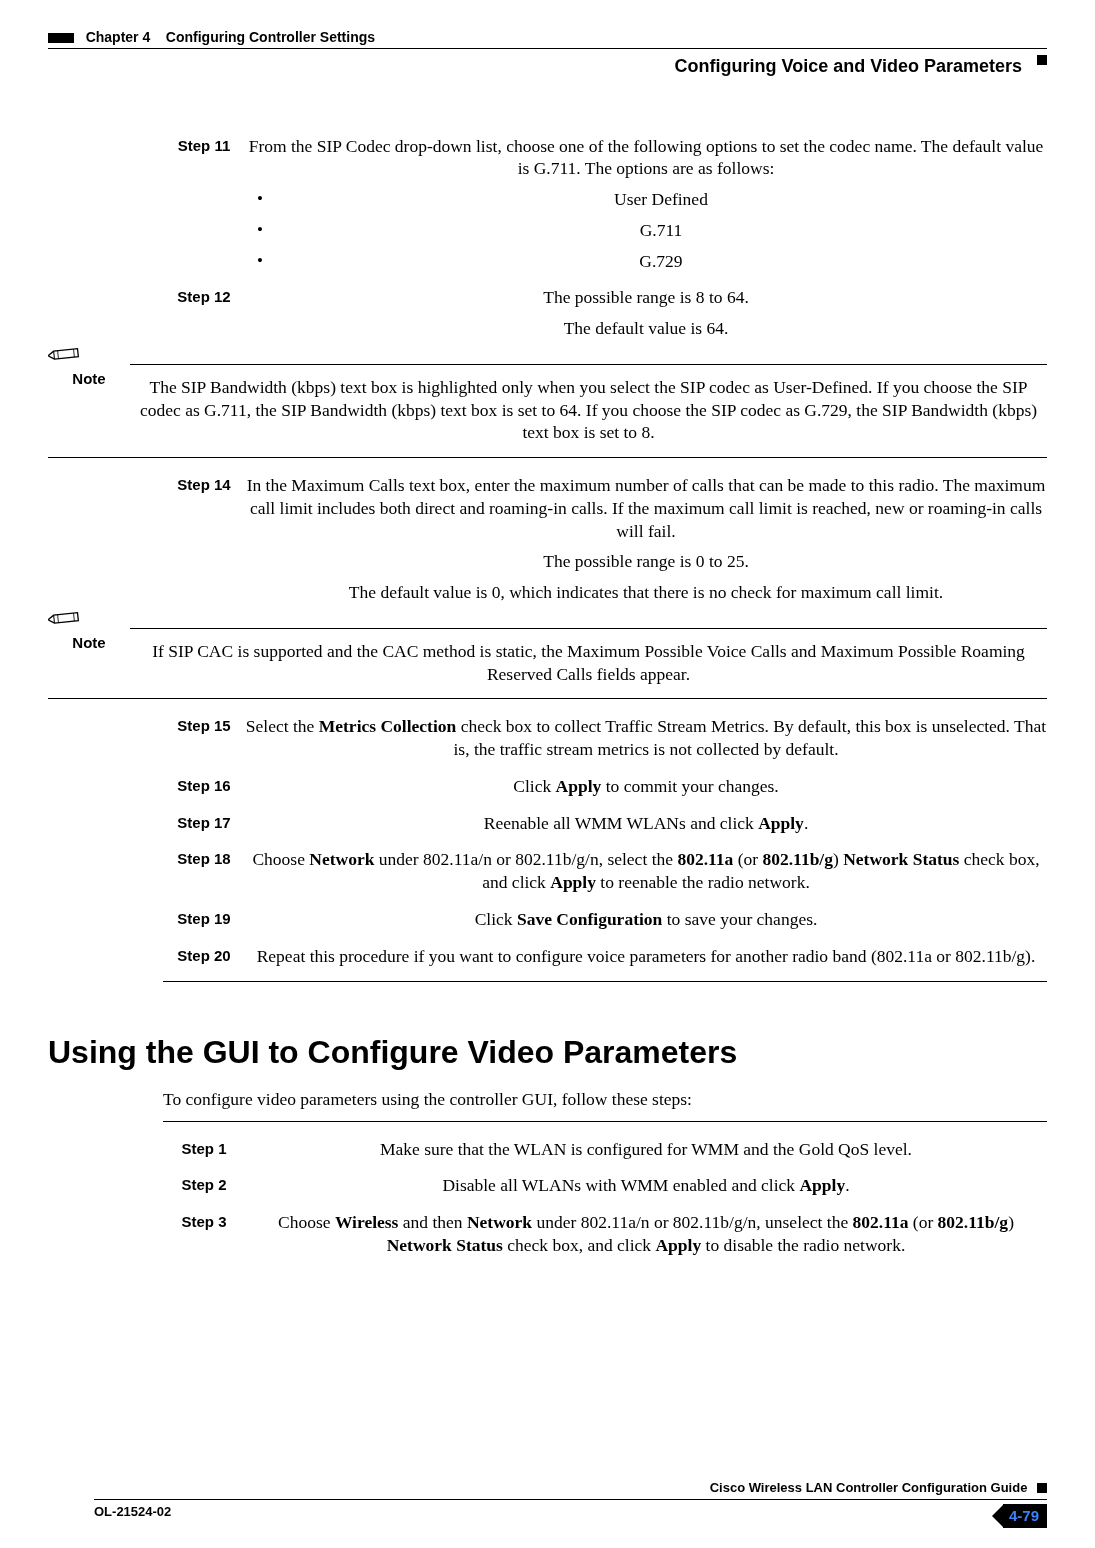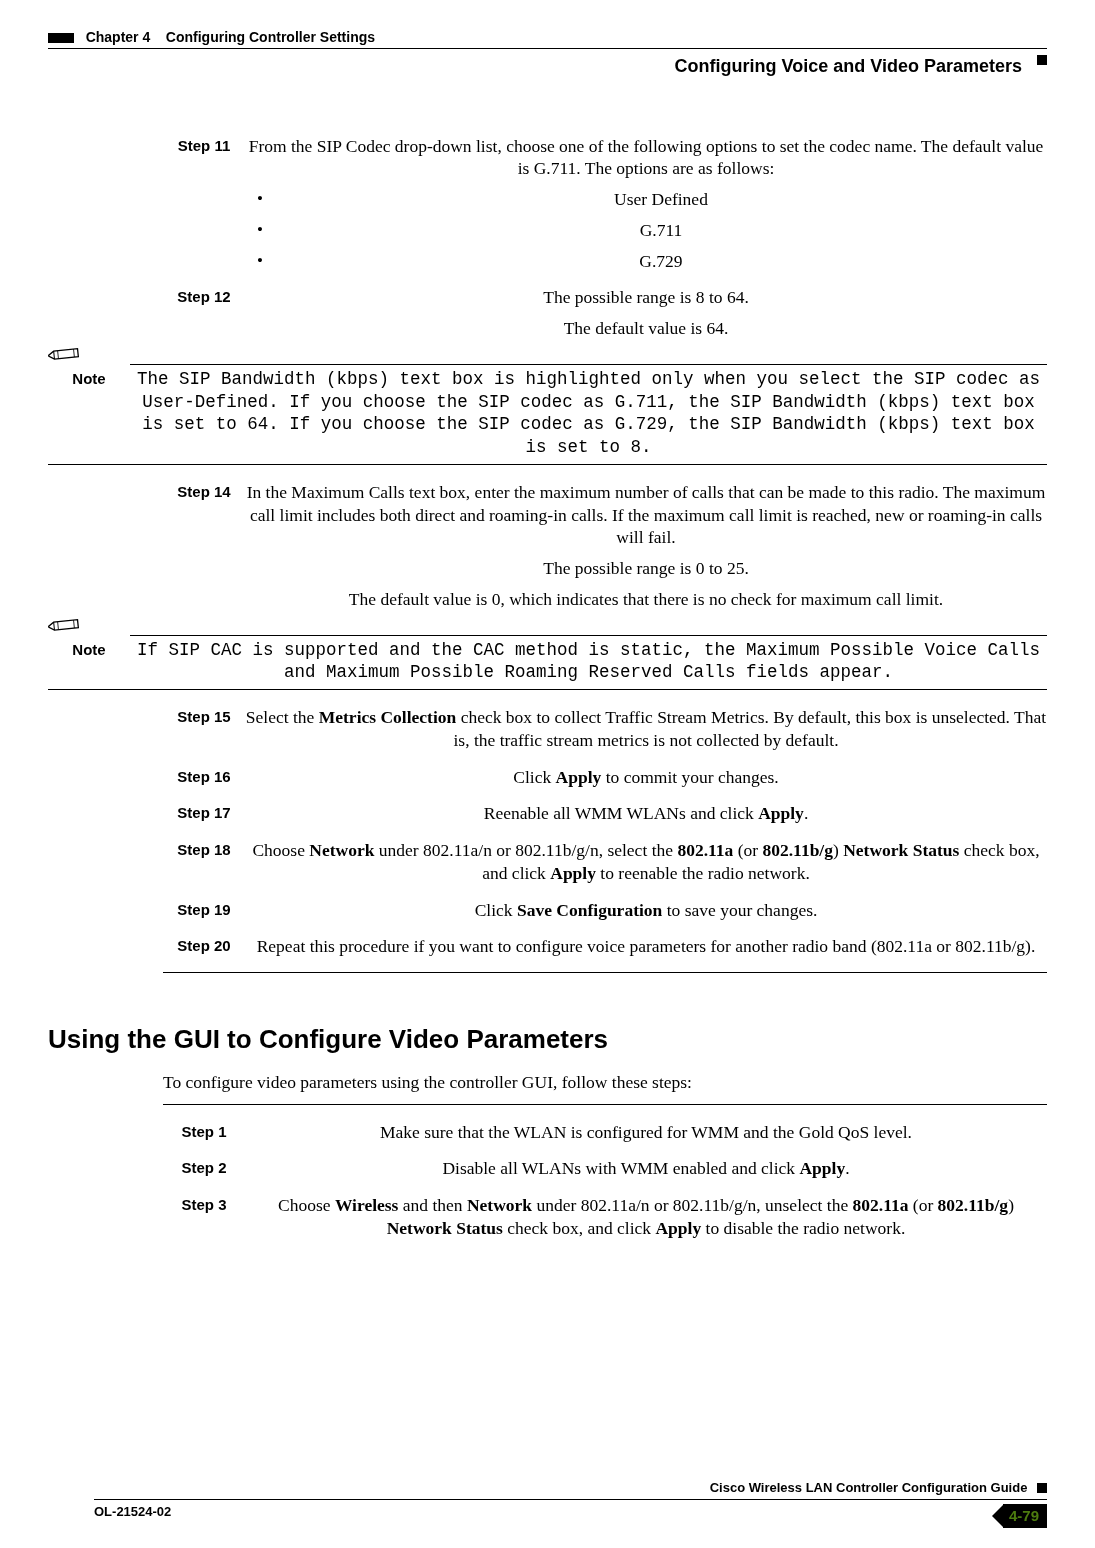--- a/index.html
+++ b/index.html
@@ -115,26 +115,26 @@
   }
   .note-icon {
     position: absolute;
     left: 0;
     top: -24px;
     transform: rotate(-6deg);
   }
   .note-body {
     flex: 1;
   }
-  .note-body p { margin: 0; font-family: Liberation Mono, monospace; }
+  .note-body p { margin: 8px; }
   .bold { font-weight: bold; }
   h2.section {
     font-family: Arial, Helvetica, sans-serif;
     font-weight: bold;
-    font-size: 26px;
+    font-size: 32px;
     margin: 50px 0 14px 0;
   }
   .intro {
     margin-left: 115px;
     margin-bottom: 16px;
   }
   .intro p { margin: 0 0 0 0; }
   .intro-rule {
     border: none;
     border-top: 1px solid #000;
@@ -178,21 +178,21 @@
     gap: 0;
   }
   .page-arrow {
     width: 0; height: 0;
     border-top: 11px solid transparent;
     border-bottom: 11px solid transparent;
     border-right: 11px solid #000;
   }
   .page-num {
     background: #000;
-    color: #4d7c0f;
+    color: #3b82f6;
     padding: 2px 8px 3px 6px;
     font-family: Arial, Helvetica, sans-serif;
     font-weight: bold;
     font-size: 15px;
   }
   .footer-marker {
     width: 10px;
     height: 10px;
     background: #000;
     display: inline-block;

